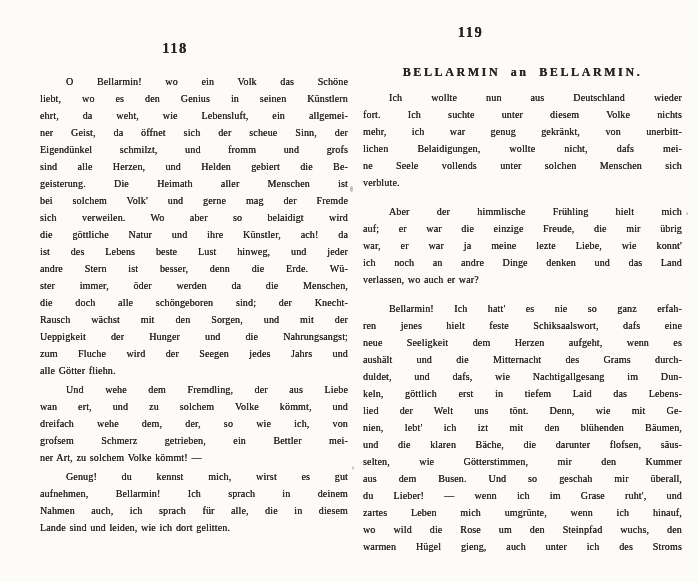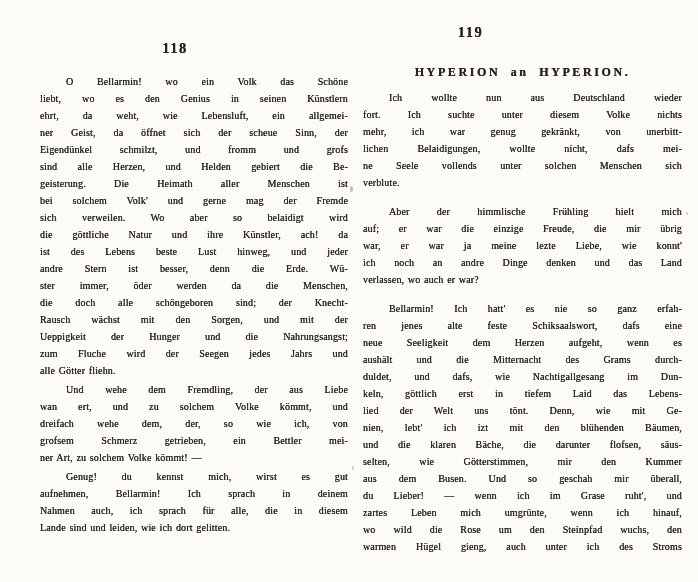--- a/index.html
+++ b/index.html
@@ -91,40 +91,40 @@
           <div class="line first">Genug! du kennst mich, wirst es gut</div>
           <div class="line">aufnehmen, Bellarmin! Ich sprach in deinem</div>
           <div class="line">Nahmen auch, ich sprach für alle, die in diesem</div>
           <div class="line last">Lande sind und leiden, wie ich dort gelitten.</div>
         </div>
       </div>
   </section>
 
   <section class="page right">
     <div class="pagenum pagenum-right">119</div>
-    <h1 class="heading">HYPERION an HYPERION.</h1>
+    <h1 class="heading">BELLARMIN an BELLARMIN.</h1>
     <div class="textblock">
         <div class="paragraph">
           <div class="line first">Ich wollte nun aus Deutschland wieder</div>
           <div class="line">fort. Ich suchte unter diesem Volke nichts</div>
           <div class="line">mehr, ich war genug gekränkt, von unerbitt-</div>
           <div class="line">lichen Belaidigungen, wollte nicht, dafs mei-</div>
           <div class="line">ne Seele vollends unter solchen Menschen sich</div>
           <div class="line last">verblute.</div>
         </div>
         <div class="paragraph">
           <div class="line first">Aber der himmlische Frühling hielt mich</div>
           <div class="line">auf; er war die einzige Freude, die mir übrig</div>
           <div class="line">war, er war ja meine lezte Liebe, wie konnt'</div>
           <div class="line">ich noch an andre Dinge denken und das Land</div>
           <div class="line last">verlassen, wo auch er war?</div>
         </div>
         <div class="paragraph">
           <div class="line first">Bellarmin! Ich hatt' es nie so ganz erfah-</div>
-          <div class="line">ren jenes alte feste Schiksaalswort, dafs eine</div>
+          <div class="line">ren jenes hielt feste Schiksaalswort, dafs eine</div>
           <div class="line">neue Seeligkeit dem Herzen aufgeht, wenn es</div>
           <div class="line">aushält und die Mitternacht des Grams durch-</div>
           <div class="line">duldet, und dafs, wie Nachtigallgesang im Dun-</div>
           <div class="line">keln, göttlich erst in tiefem Laid das Lebens-</div>
           <div class="line">lied der Welt uns tönt. Denn, wie mit Ge-</div>
           <div class="line">nien, lebt' ich izt mit den blühenden Bäumen,</div>
           <div class="line">und die klaren Bäche, die darunter flofsen, säus-</div>
           <div class="line">selten, wie Götterstimmen, mir den Kummer</div>
           <div class="line">aus dem Busen. Und so geschah mir überall,</div>
           <div class="line">du Lieber! — wenn ich im Grase ruht', und</div>

